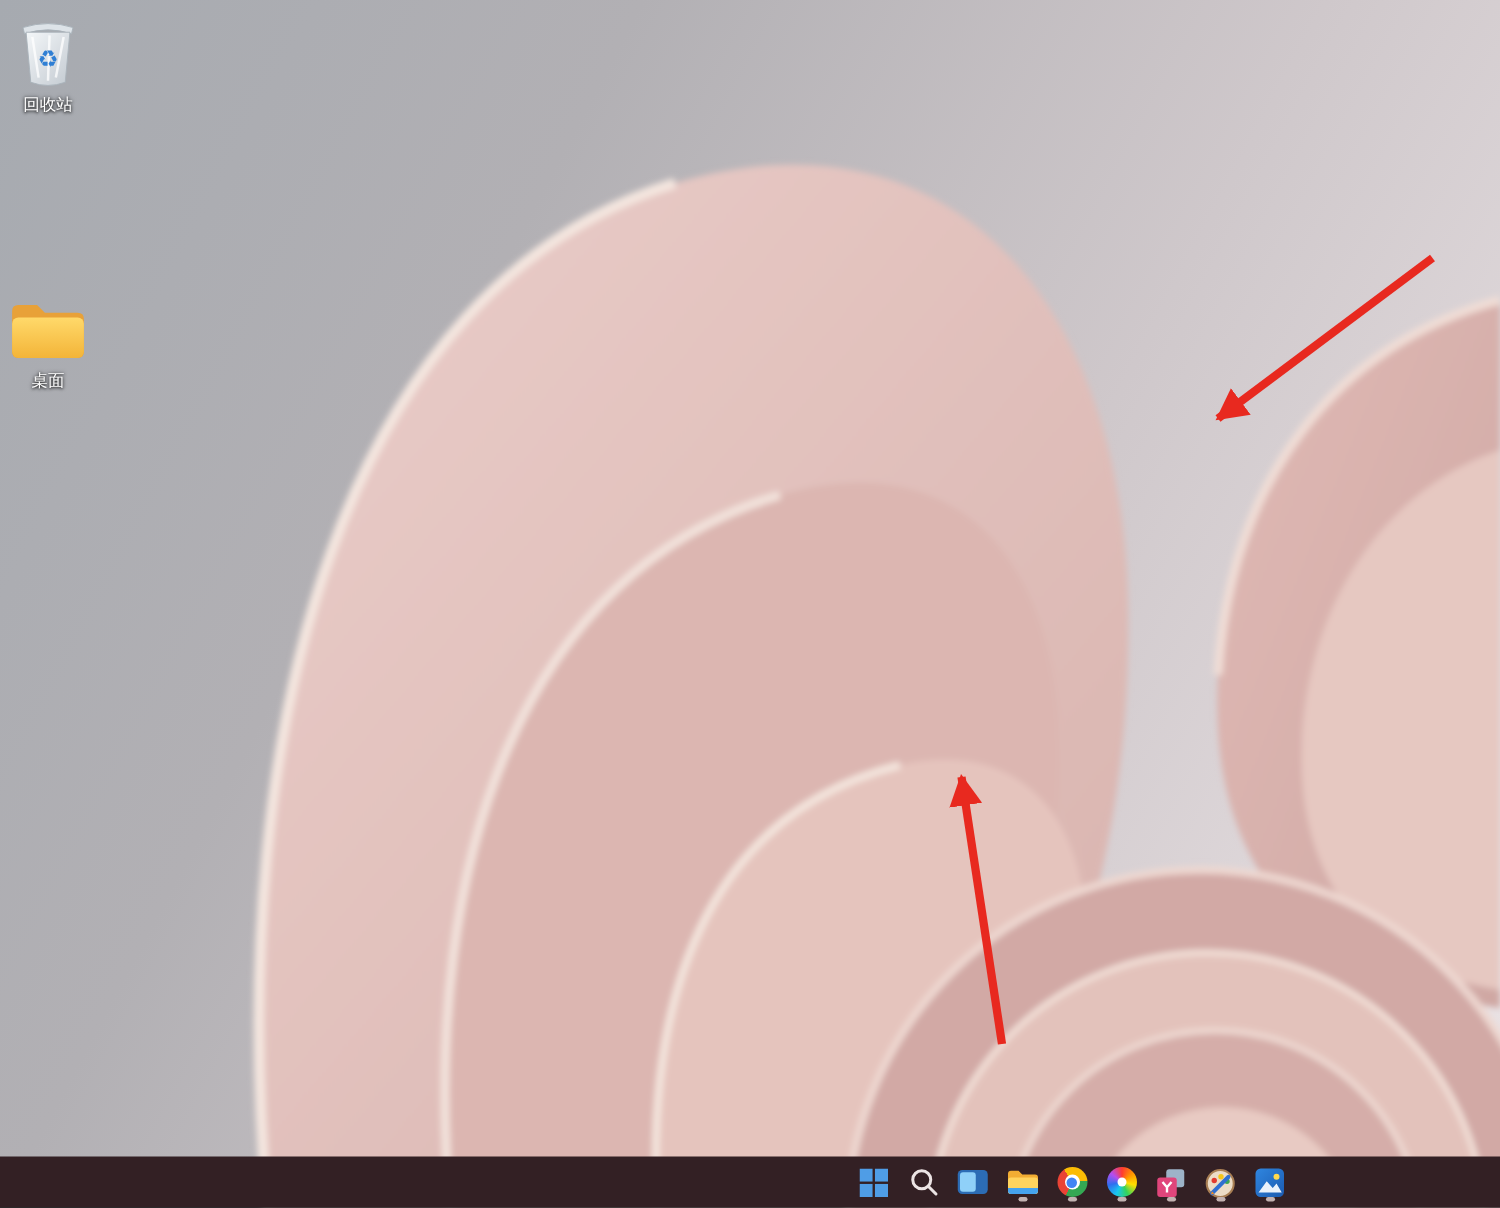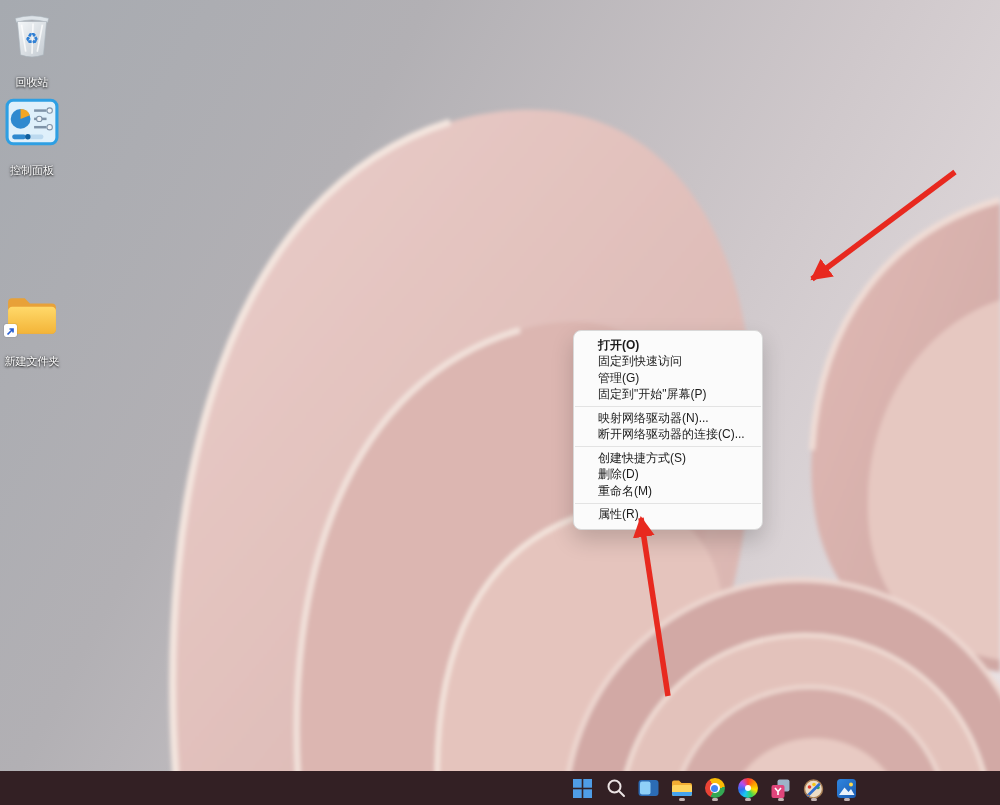--- a/index.html
+++ b/index.html
@@ -5,21 +5,21 @@
   html,body{margin:0;padding:0;background:#000;}
   .screen{position:relative;width:1000px;height:805px;overflow:hidden;
     font-family:"Liberation Sans","DejaVu Sans",sans-serif;-webkit-font-smoothing:antialiased;}
   
   .wallpaper{position:absolute;inset:0;
     background:linear-gradient(118deg,#a6aab0 0%,#b2b0b4 30%,#cfc8cb 62%,#ece5e7 100%);}
   .bloom{position:absolute;inset:0;}
   
   .dicon{position:absolute;left:1px;width:62px;text-align:center;cursor:default;}
   .dicon .art{height:50px;display:flex;align-items:flex-end;justify-content:center;}
-  .dlabel{margin-top:18px;font-size:11px;line-height:13px;color:#fff;
+  .dlabel{margin-top:6px;font-size:11px;line-height:13px;color:#fff;
     text-shadow:0 1px 2px rgba(0,0,0,.85),0 0 3px rgba(0,0,0,.6);}
   .shortcut-badge{position:absolute;left:3px;bottom:0;width:13px;height:13px;border-radius:2px;
     background:#fff;box-shadow:0 0 1px rgba(0,0,0,.6);}
   .thispc{position:absolute;left:744px;top:278px;width:62px;text-align:center;}
   
   .cmenu{position:absolute;left:573px;top:330px;width:190px;box-sizing:border-box;
     background:#fbfbfb;border:1px solid #d8d8d8;border-radius:8px;
     box-shadow:0 10px 22px rgba(0,0,0,.18);padding:6px 0;z-index:20;}
   .ci{height:16.5px;display:flex;align-items:center;padding-left:24px;
     font-size:12px;color:#1b1b1b;white-space:nowrap;}
@@ -98,79 +98,40 @@
           </defs>
         <path d="M3 8 Q19 3 35 8 L34 12 Q19 7 4 12 Z" fill="#dde3e8" stroke="#a9b2ba" stroke-width=".6"></path>
         <path d="M5 11 L33 11 L30 43 Q19 47 8 43 Z" fill="url(#bing)" stroke="#aab3bb" stroke-width=".6"></path>
         <path d="M9 14 L13 40 M20 13 L19 42 M29 14 L24 40" stroke="#ffffff" stroke-width="1.6" opacity=".75" fill="none"></path>
         <text x="19" y="33" font-size="15" text-anchor="middle" fill="#2f7fd4" font-family="'DejaVu Sans',sans-serif">♻</text>
       </svg>
     </div>
     <div class="dlabel">回收站</div>
   </div>
 
-  <div class="dicon" style="top:96px">
+
+  <div class="dicon" style="top:192px">
     <div class="art">
-      <svg width="54" height="48" viewBox="0 0 52 46">
-        <rect x="2" y="2" width="48" height="42" rx="6" fill="#dff0fb" stroke="#2e9fe3" stroke-width="3"></rect>
-        <circle cx="15" cy="20" r="9.5" fill="#2f89cf"></circle>
-        <path d="M15 20 L15 10.5 A9.5 9.5 0 0 1 24 16.5 Z" fill="#f5a623"></path>
-        <line x1="28" y1="12" x2="40" y2="12" stroke="#7f93a8" stroke-width="2.4"></line>
-        <circle cx="43" cy="12" r="2.6" fill="#eef4f9" stroke="#7f93a8"></circle>
-        <line x1="28" y1="20" x2="40" y2="20" stroke="#7f93a8" stroke-width="2.4"></line>
-        <circle cx="33" cy="20" r="2.6" fill="#eef4f9" stroke="#7f93a8"></circle>
-        <line x1="28" y1="28" x2="40" y2="28" stroke="#7f93a8" stroke-width="2.4"></line>
-        <circle cx="43" cy="28" r="2.6" fill="#eef4f9" stroke="#7f93a8"></circle>
-        <rect x="7" y="35" width="30" height="4.5" rx="2" fill="#bcd9ef"></rect>
-        <rect x="7" y="35" width="13" height="4.5" rx="2" fill="#2f89cf"></rect>
-        <circle cx="22" cy="37.2" r="2.6" fill="#0f5f9e"></circle>
-      </svg>
-    </div>
-    <div class="dlabel">控制面板</div>
-  </div>
-
-
-  <div class="dicon" style="top:287px">
-    <div class="art" style="position:relative">
       <svg width="52" height="44" viewBox="0 0 50 40">
         <defs>
-            <linearGradient id="fg2" x1="0" y1="0" x2="0" y2="1">
+            <linearGradient id="fg1" x1="0" y1="0" x2="0" y2="1">
           <stop offset="0" stop-color="#ffd96a"></stop>
               <stop offset="1" stop-color="#f3b438"></stop>
             </linearGradient>
           </defs>
         <path d="M2 8 Q2 4 6 4 H18 L23 9 H44 Q48 9 48 13 V34 Q48 38 44 38 H6 Q2 38 2 34 Z" fill="#e8a138"></path>
-        <rect x="2" y="12" width="46" height="26" rx="4" fill="url(#fg2)"></rect>
+        <rect x="2" y="12" width="46" height="26" rx="4" fill="url(#fg1)"></rect>
       </svg>
-      <span class="shortcut-badge">
-        <svg width="13" height="13" viewBox="0 0 13 13">
-          <path d="M3.5 9.5 L9 4 M5.5 4 H9 V7.5" stroke="#2a5fd0" stroke-width="1.7" fill="none"></path>
-        </svg>
-      </span>
     </div>
-    <div class="dlabel">新建文件夹</div>
+    <div class="dlabel">桌面</div>
   </div>
 
 
 
-  <div class="cmenu">
-    <div class="ci bold">打开(O)</div>
-    <div class="ci">固定到快速访问</div>
-    <div class="ci">管理(G)</div>
-    <div class="ci">固定到"开始"屏幕(P)</div>
-    <div class="csep"></div>
-    <div class="ci">映射网络驱动器(N)...</div>
-    <div class="ci">断开网络驱动器的连接(C)...</div>
-    <div class="csep"></div>
-    <div class="ci">创建快捷方式(S)</div>
-    <div class="ci">删除(D)</div>
-    <div class="ci">重命名(M)</div>
-    <div class="csep"></div>
-    <div class="ci">属性(R)</div>
-  </div>
+
 
   <svg class="arrows" width="1000" height="805" viewBox="0 0 1000 805">
     <defs>
       <marker id="ah" markerUnits="userSpaceOnUse" markerWidth="26" markerHeight="24" refX="19" refY="12" orient="auto">
         <path d="M0 1 L21 12 L0 23 Z" fill="#e8291f"></path>
       </marker>
     </defs>
     <line x1="955" y1="172" x2="812" y2="279" stroke="#e8291f" stroke-width="5.5" marker-end="url(#ah)"></line>
     <line x1="668" y1="696" x2="641" y2="518" stroke="#e8291f" stroke-width="5.5" marker-end="url(#ah)"></line>
   </svg>

